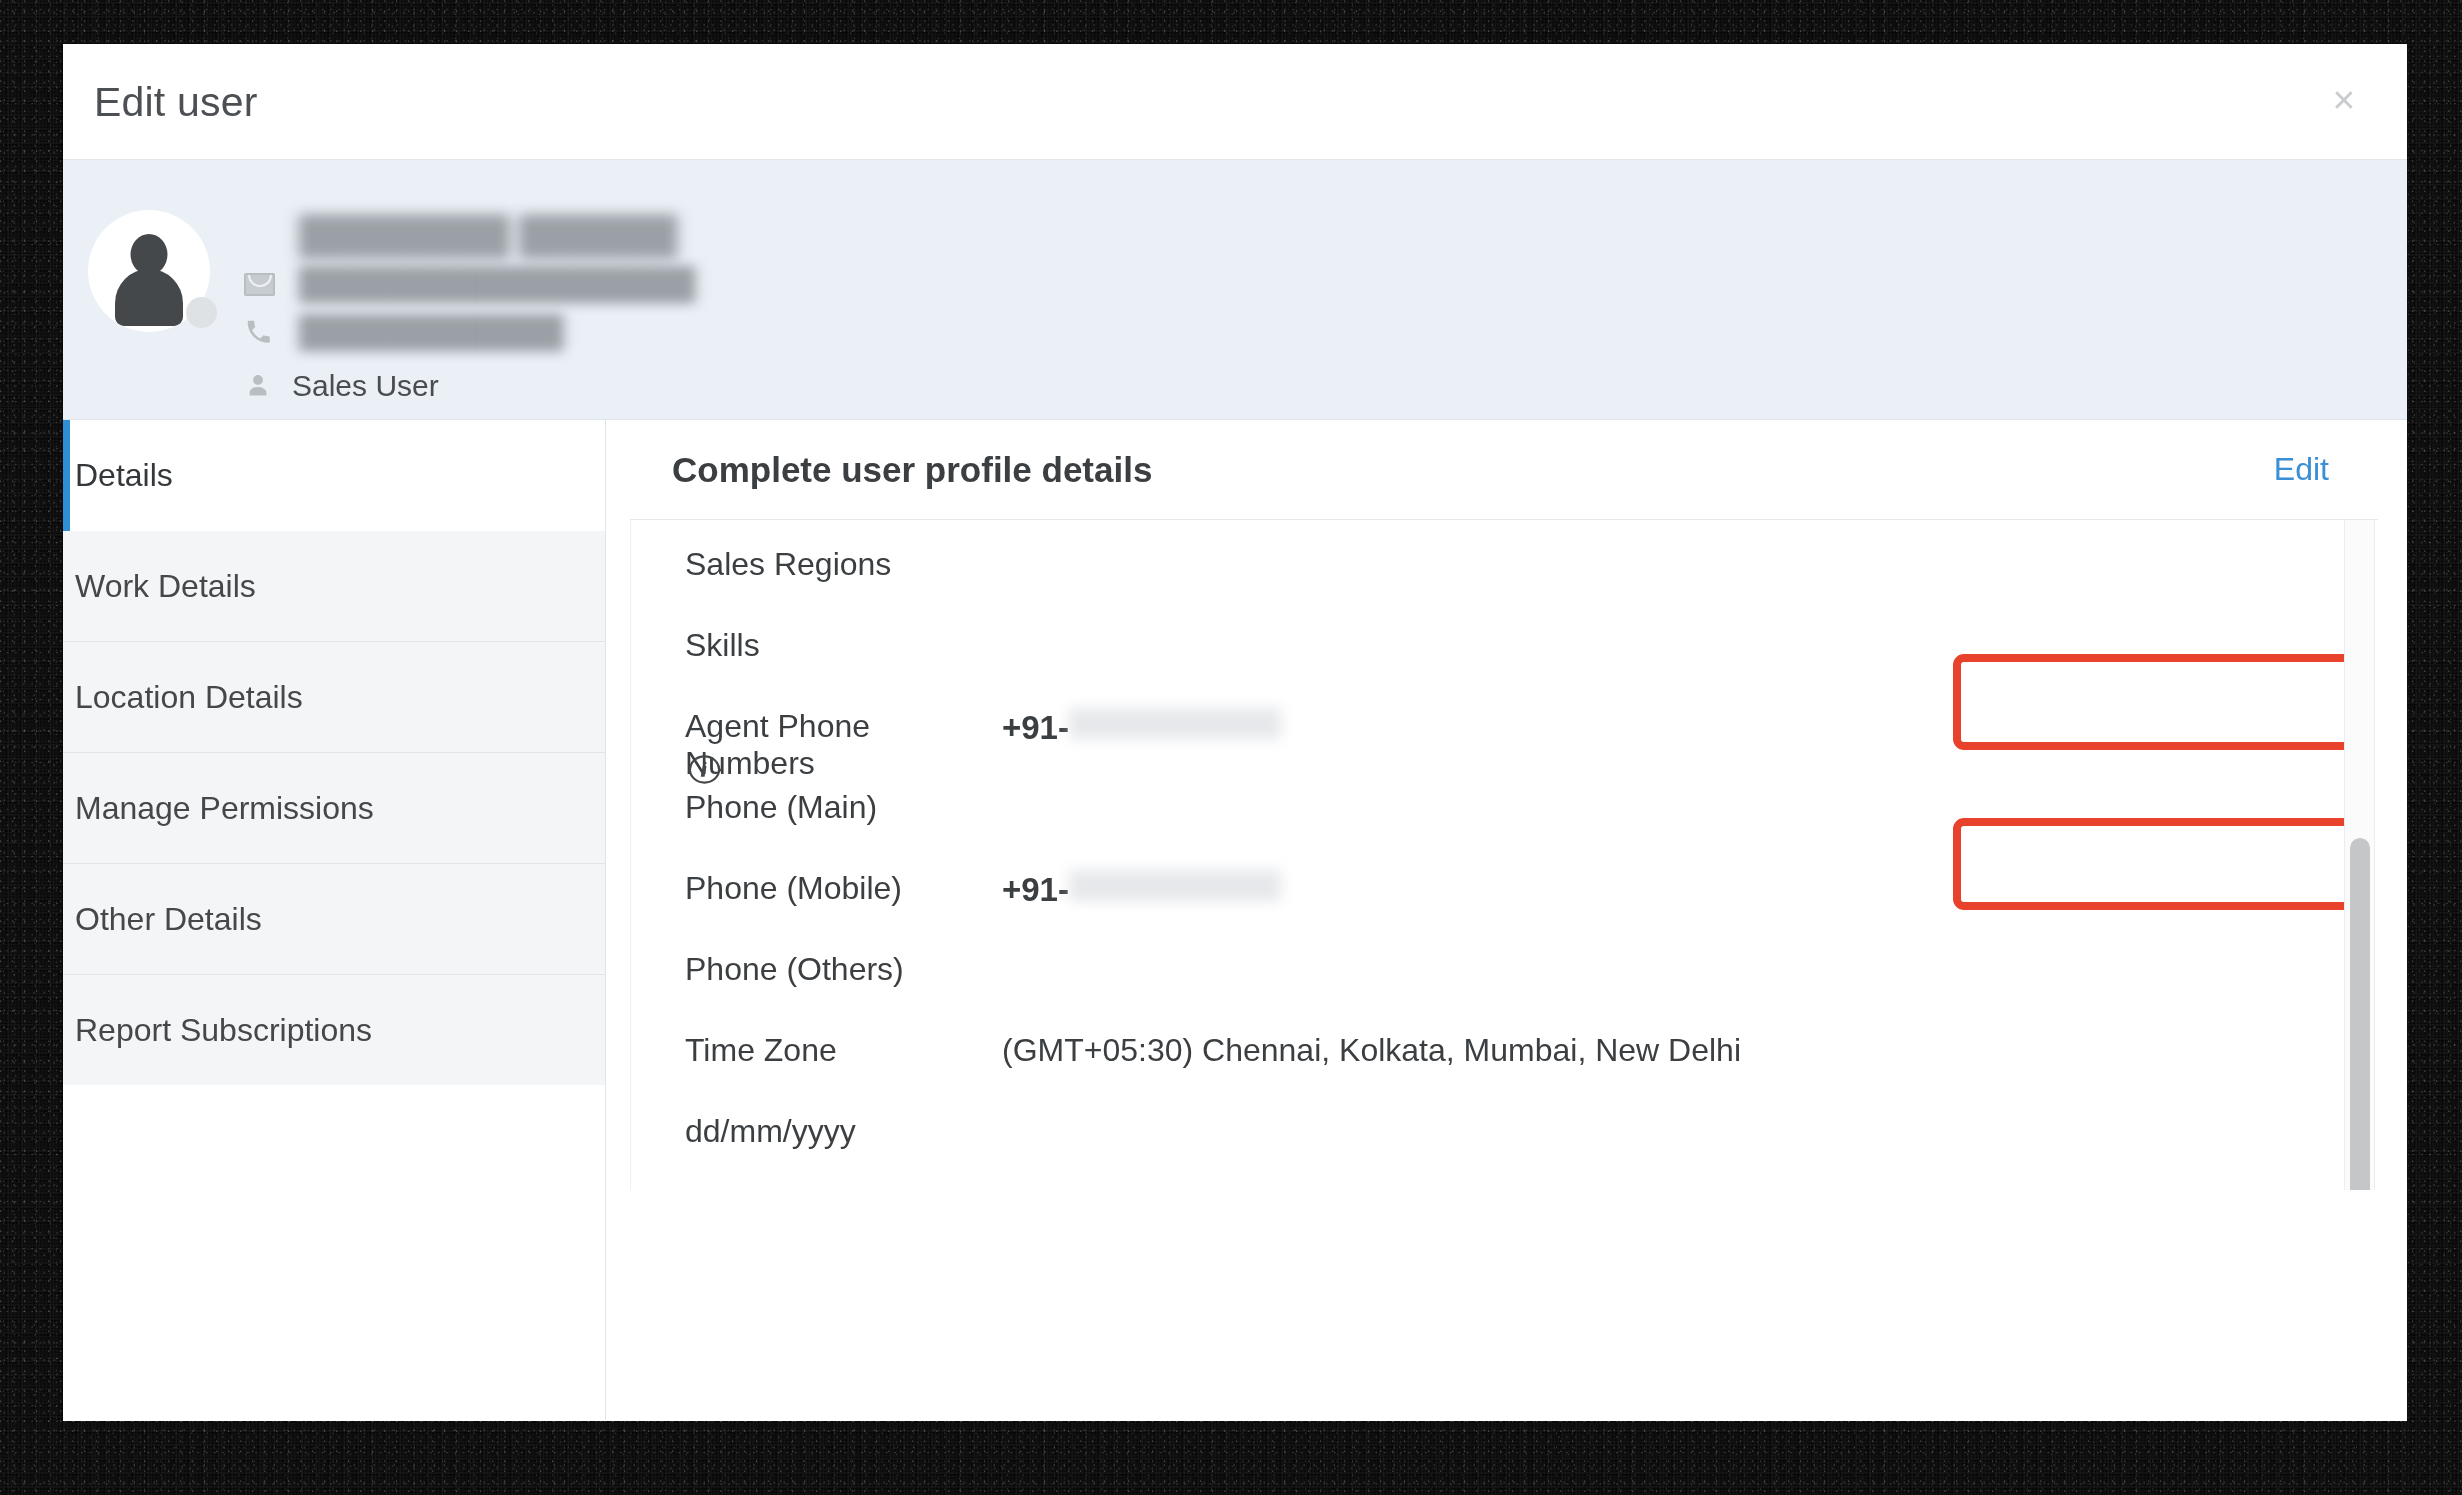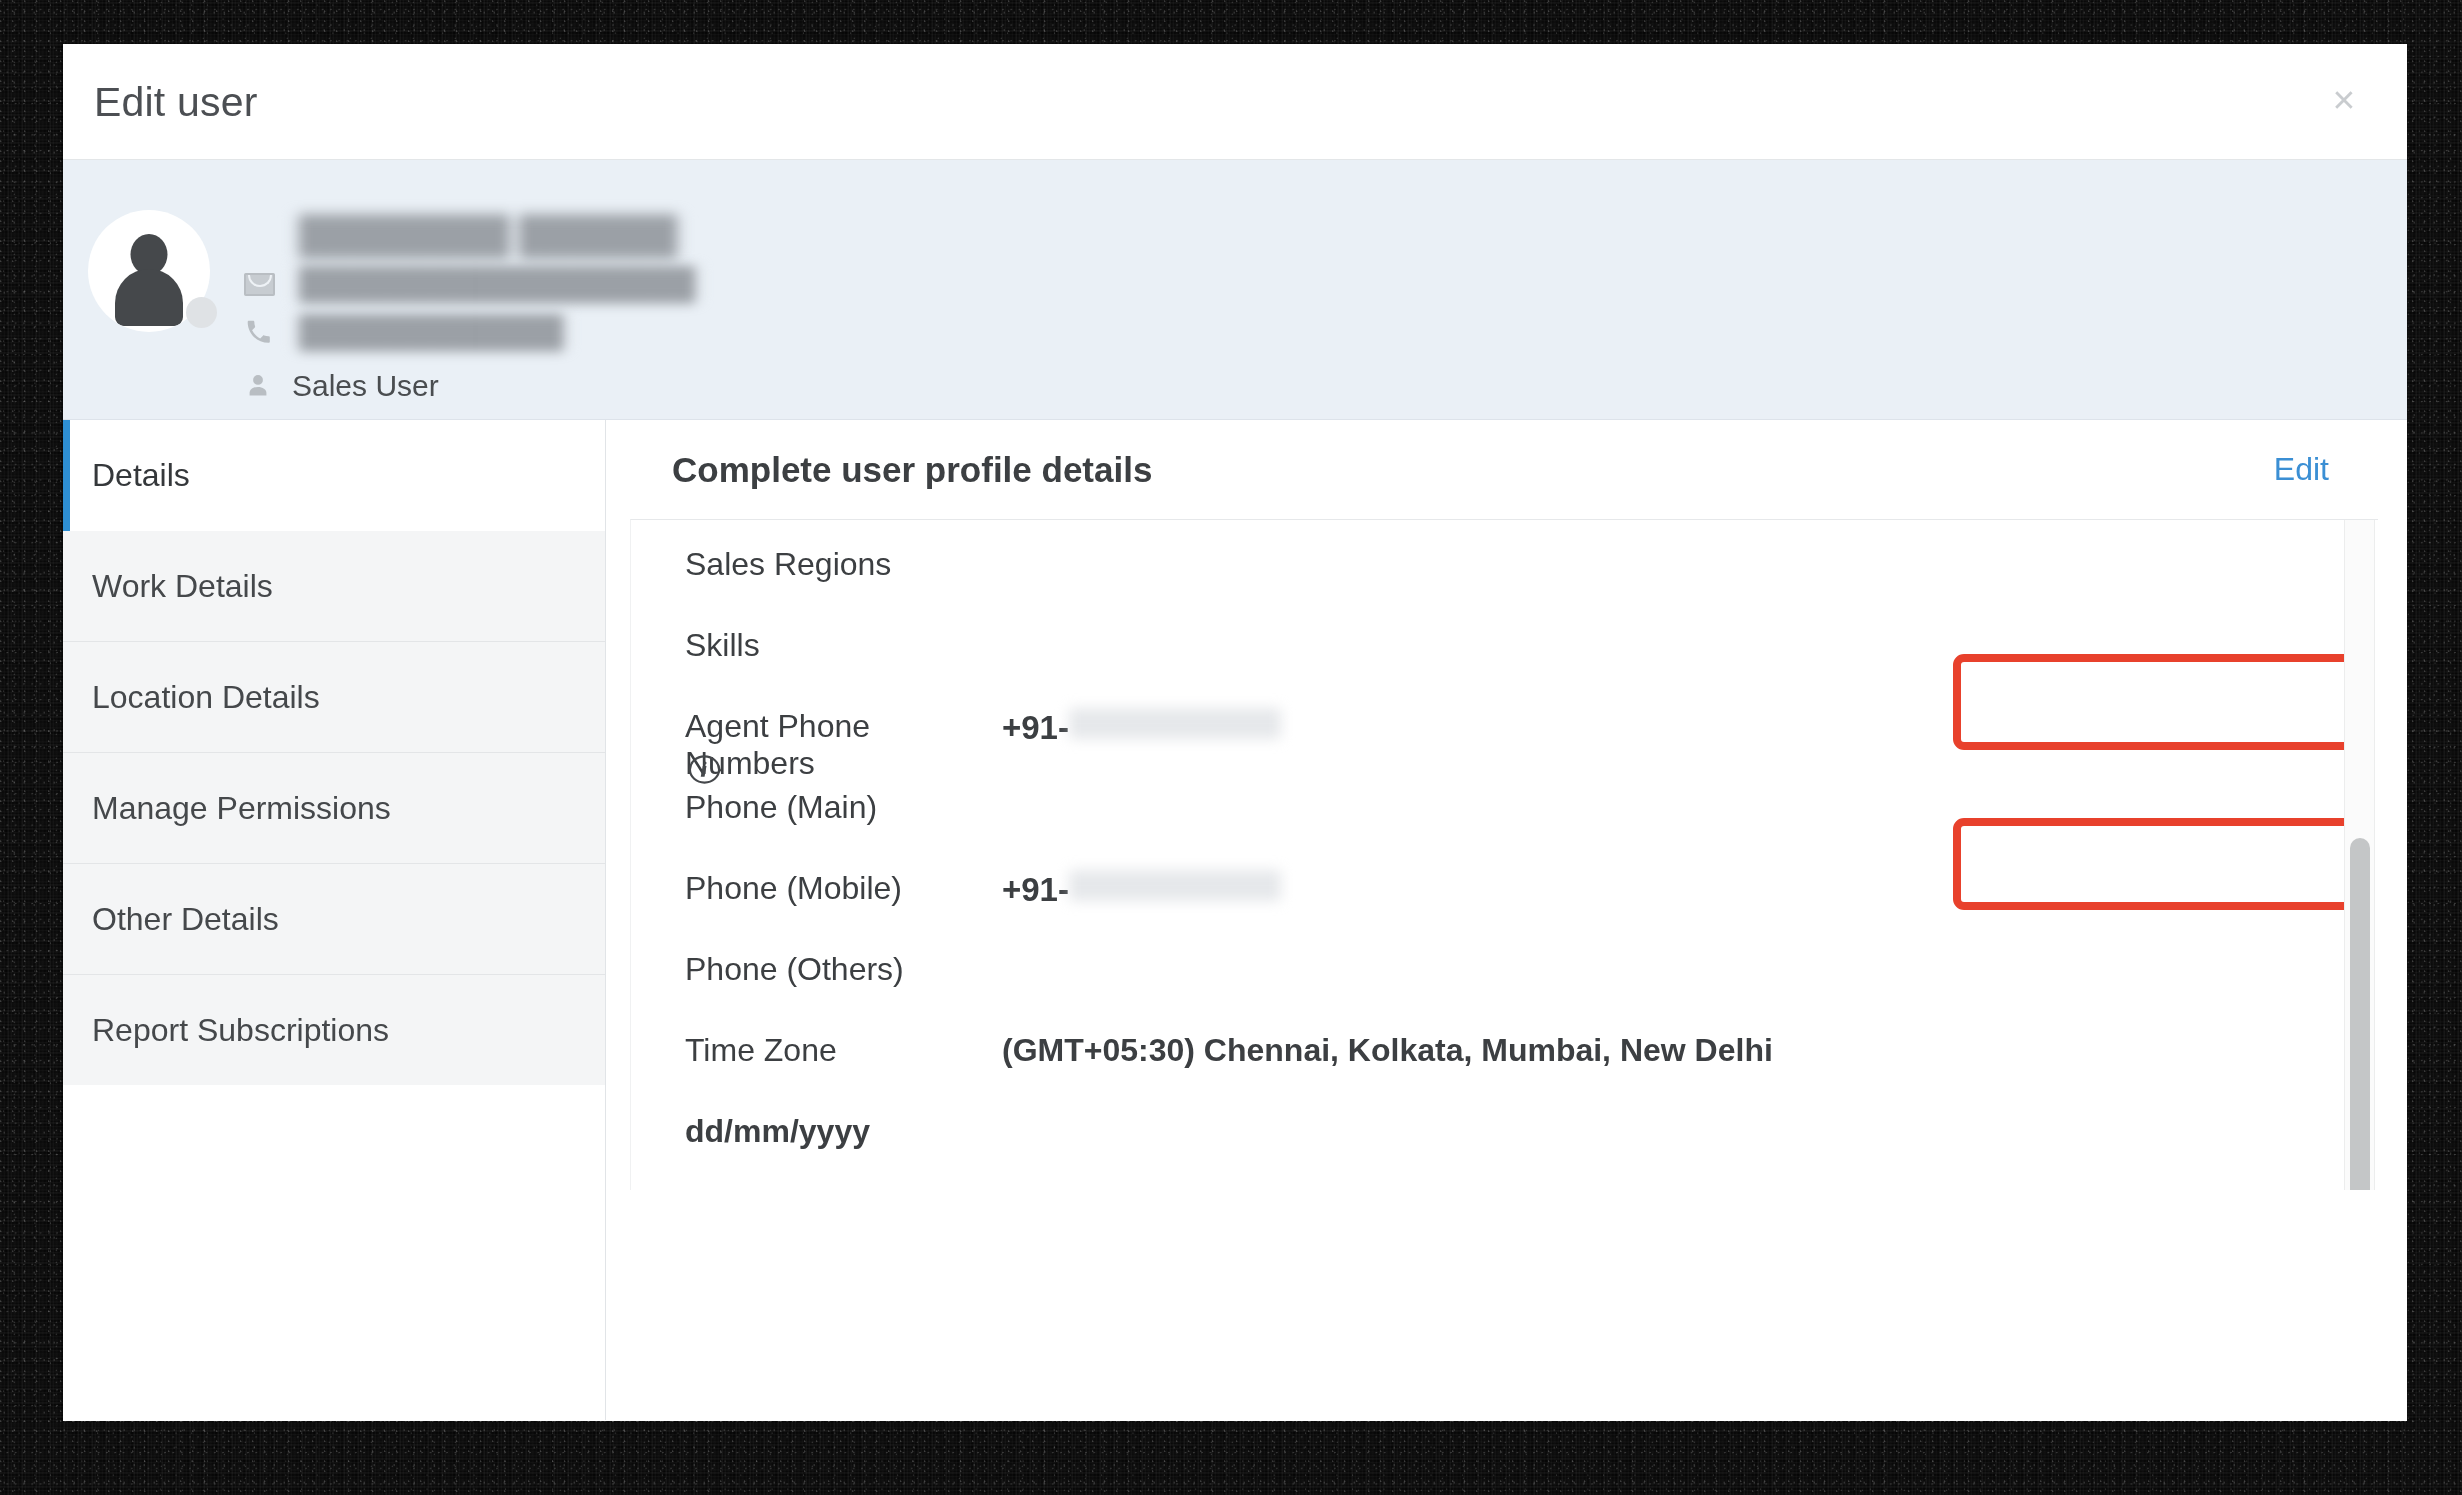--- a/index.html
+++ b/index.html
@@ -217,21 +217,21 @@
     width: 543px;
     bottom: 0;
     background: #ffffff;
     border-right: 0.9px solid #e1e4e7;
   }
   .side-item {
     position: relative;
     height: 111px;
     display: flex;
     align-items: center;
-    padding-left: 29px;
+    padding-left: 12px;
     font-size: 32px;
     color: #45484b;
     background: #f4f5f6;
     border-bottom: 0.9px solid #e3e5e7;
     cursor: pointer;
   }
   .side-item.active {
     background: #ffffff;
     border-bottom: none;
     color: #35383b;
@@ -312,21 +312,21 @@
     width: 35px;
     height: 35px;
   }
   .field-value {
     font-size: 32px;
     color: #3c3f42;
     padding-top: 26px;
     position: relative;
     white-space: nowrap;
   }
-  .field-value.bold { font-weight: 700; }
+  .field-value.bold { font-weight: 400; }
 
   .phone-val {
     display: inline-flex;
     align-items: baseline;
     font-weight: 700;
     font-size: 33px;
     color: #3c3f42;
   }
   .phone-digits {
     display: inline-block;

